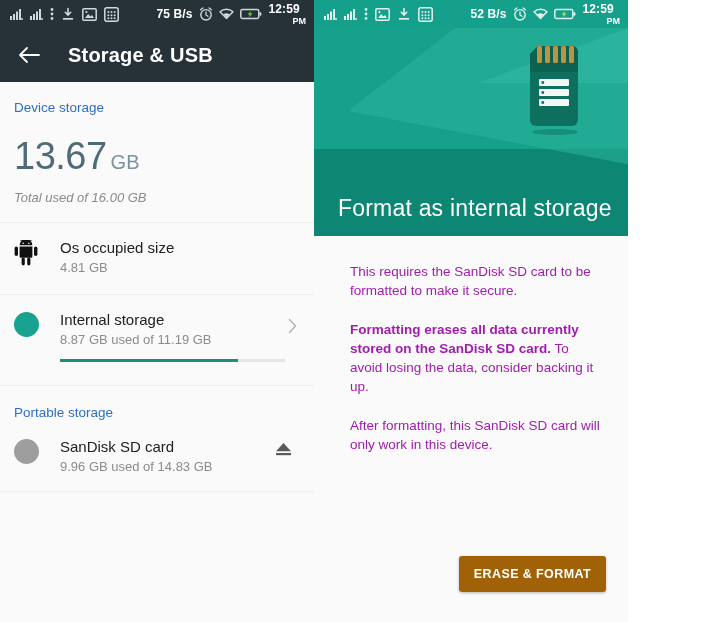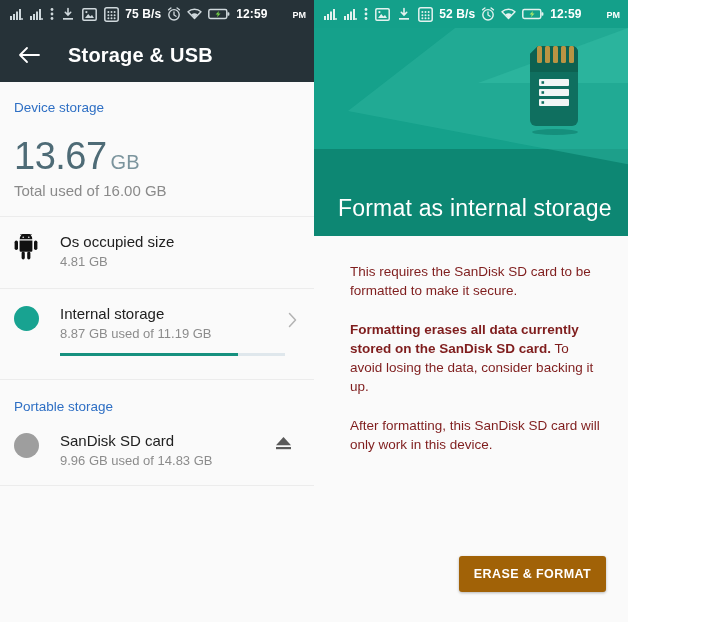--- a/index.html
+++ b/index.html
@@ -16,42 +16,42 @@
   .statusbar {
     height:28px; display:flex; align-items:center;
     padding:0 8px 0 10px; color:#ffffff;
   }
   .sb-left { display:flex; align-items:center; gap:7px; }
   .sb-right { display:flex; align-items:center; gap:6px; margin-left:auto; }
   .sb-dark { background:#263238; }
   .sb-teal { background:#14a08a; }
   .sb-text { font-size:12px; font-weight:bold; letter-spacing:.1px; }
   .sb-ampm { font-size:9px; font-weight:bold; margin-left:1px;padding-left:24px; }
-  .sb-clock { display:flex; align-items:baseline; }
+  .sb-clock { display:flex; align-items:baseline;flex-direction:column; }
   .ico { display:block; }
 
   
   .appbar {
     height:54px; background:#263238; display:flex; align-items:center;
     padding-left:16px; gap:26px;
   }
   .appbar-title { color:#fff; font-size:20px; font-weight:bold; letter-spacing:.2px; }
   .back-btn { width:26px; height:26px; display:flex; align-items:center; justify-content:center; cursor:pointer; }
 
   
   .body-left { background:#fafafa; height:540px; position:relative; }
   .section-head {
     color:#2e6fc4; font-size:13.5px; font-weight:normal;
     padding:18px 0 0 14px;
   }
   .section-head.portable { padding-top:19px; }
   .big-total { padding:20px 0 0 14px; }
   .big-num { color:#4e6b76; font-size:38px; font-weight:normal; letter-spacing:-0.5px; line-height:42px; display:inline; }
   .big-unit { color:#7b949d; font-size:20px; font-weight:normal; display:inline; margin-left:4px; }
-  .big-sub { color:#8a8a8a; font-size:15px; margin-top:5px; }
+  .big-sub { color:#8a8a8a; font-size:13px; margin-top:13px;font-style:italic; }
 
   .divider { height:1px; background:#ececec; margin-top:17px; }
 
   .row { display:flex; align-items:flex-start; padding:15px 14px 0 14px; position:relative; min-height:54px; }
   .row-icon { width:46px; flex:0 0 46px; display:flex; align-items:center; justify-content:flex-start; padding-top:2px; }
   .row-main { flex:1; }
   .row-title { font-size:15px; color:#212121; line-height:19px; }
   .row-sub { font-size:13px; color:#8c8c8c; margin-top:3px; line-height:16px; }
   .row-right { width:34px; display:flex; align-items:center; justify-content:center; padding-top:8px; }
 
@@ -77,21 +77,21 @@
     background:#35bda6; opacity:.5;
     clip-path:polygon(100% 0, 100% 100%, 0 100%);
   }
   .sdcard { position:absolute; right:42px; top:18px; }
   .hero-title {
     position:absolute; left:24px; bottom:14px;
     color:#ffffff; font-size:23px; font-weight:normal; letter-spacing:.2px;
   }
 
   .content-right { background:#fafafa; height:386px; position:relative; padding:26px 26px 0 36px; }
-  .para { font-size:13.5px; line-height:19px; color:#7f1d1d; margin-bottom:20px; max-width:272px; }
+  .para { font-size:13.5px; line-height:19px; color:#a21caf; margin-bottom:20px; max-width:272px; }
   .para b { font-weight:bold; }
 
   .erase-btn {
     position:absolute; right:22px; bottom:30px;
     background:#a16207; color:#ffffff;
     border:none; border-radius:3px;
     font-family:"Liberation Sans", sans-serif;
     font-size:12.5px; font-weight:bold; letter-spacing:.4px;
     padding:11px 15px; cursor:pointer;
     box-shadow:0 1px 3px rgba(0,0,0,.28);

